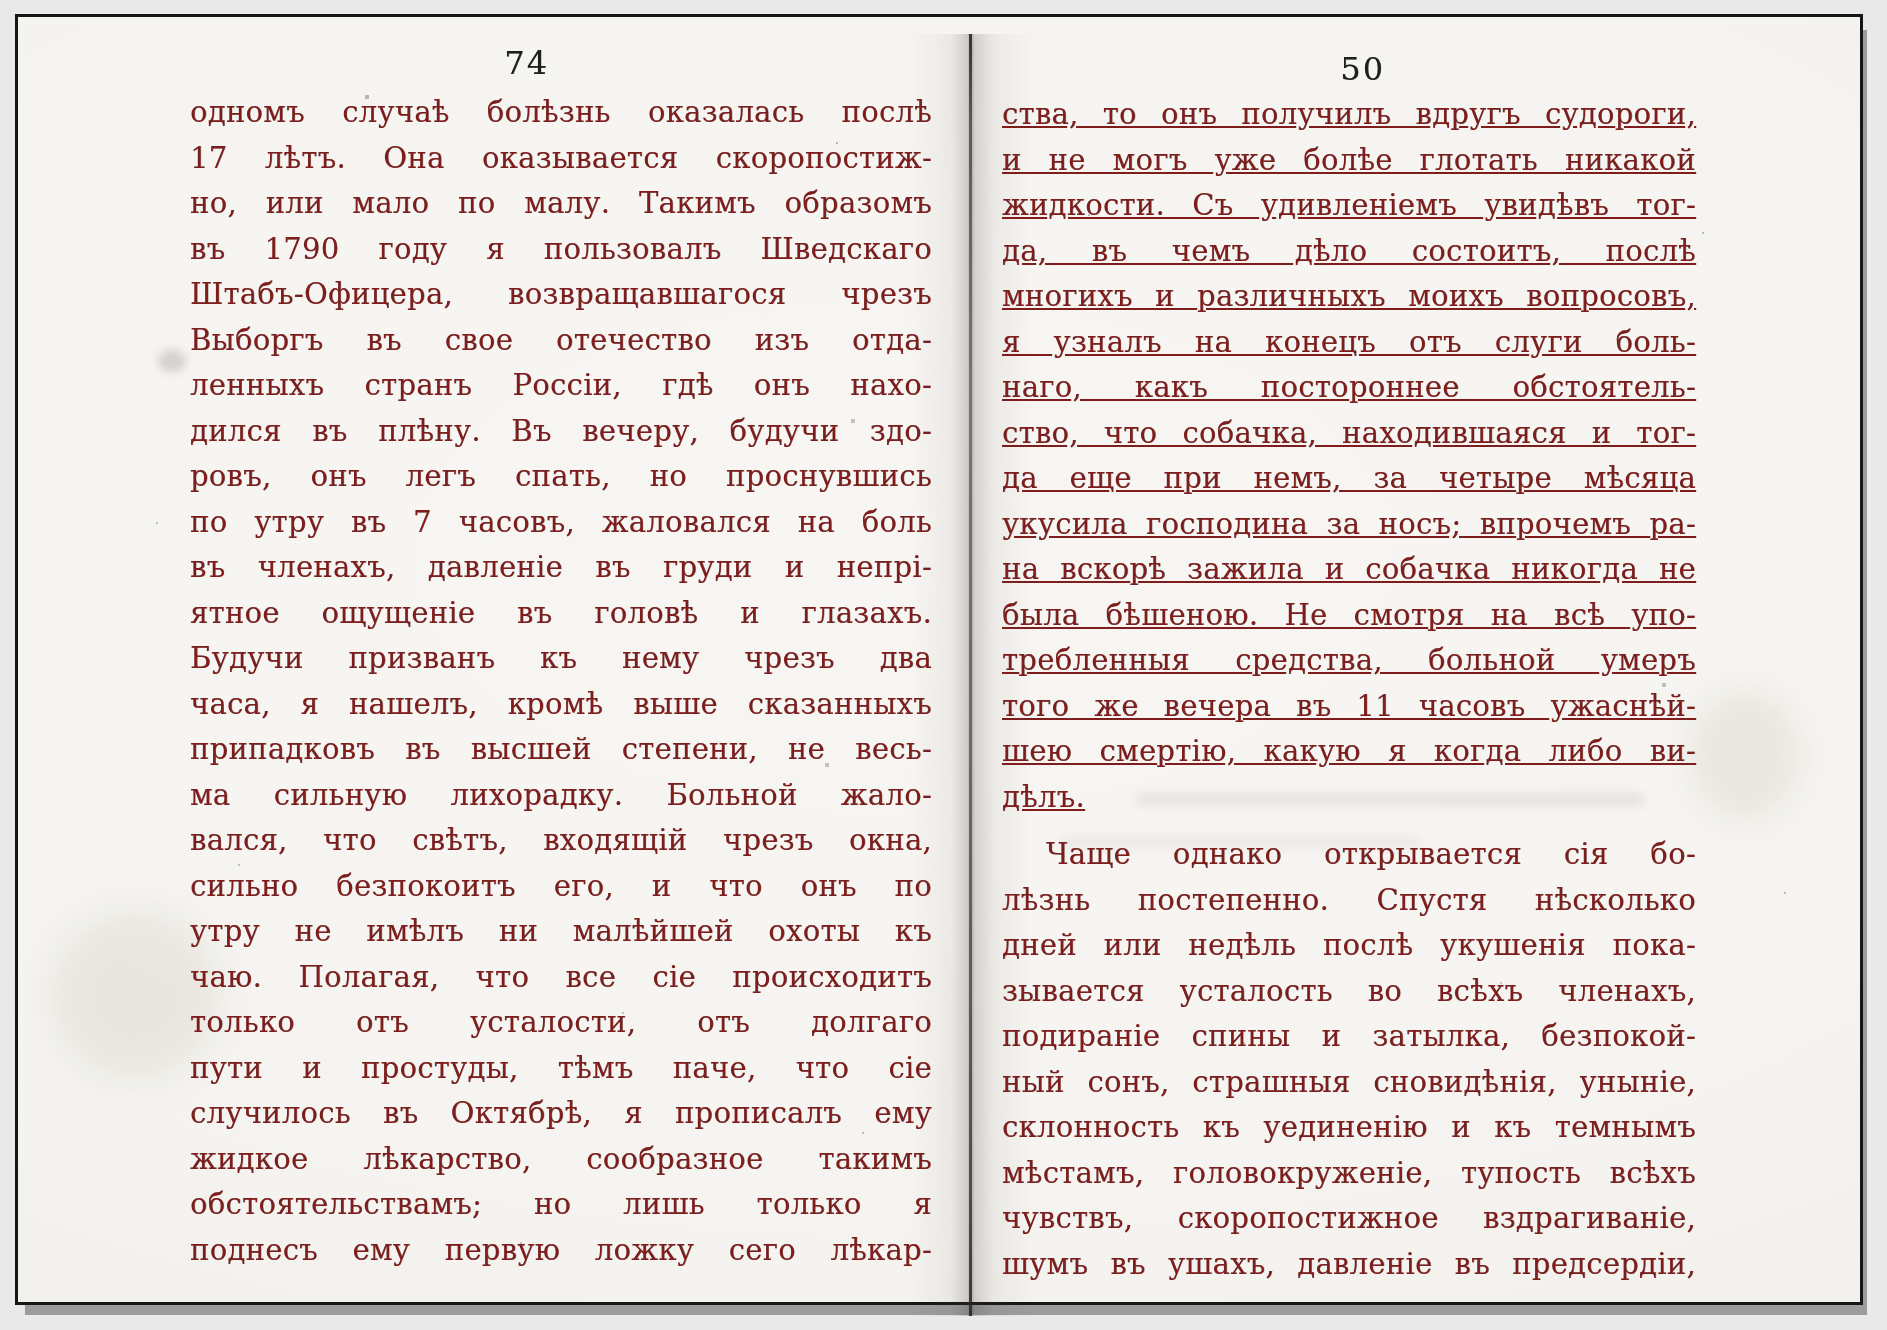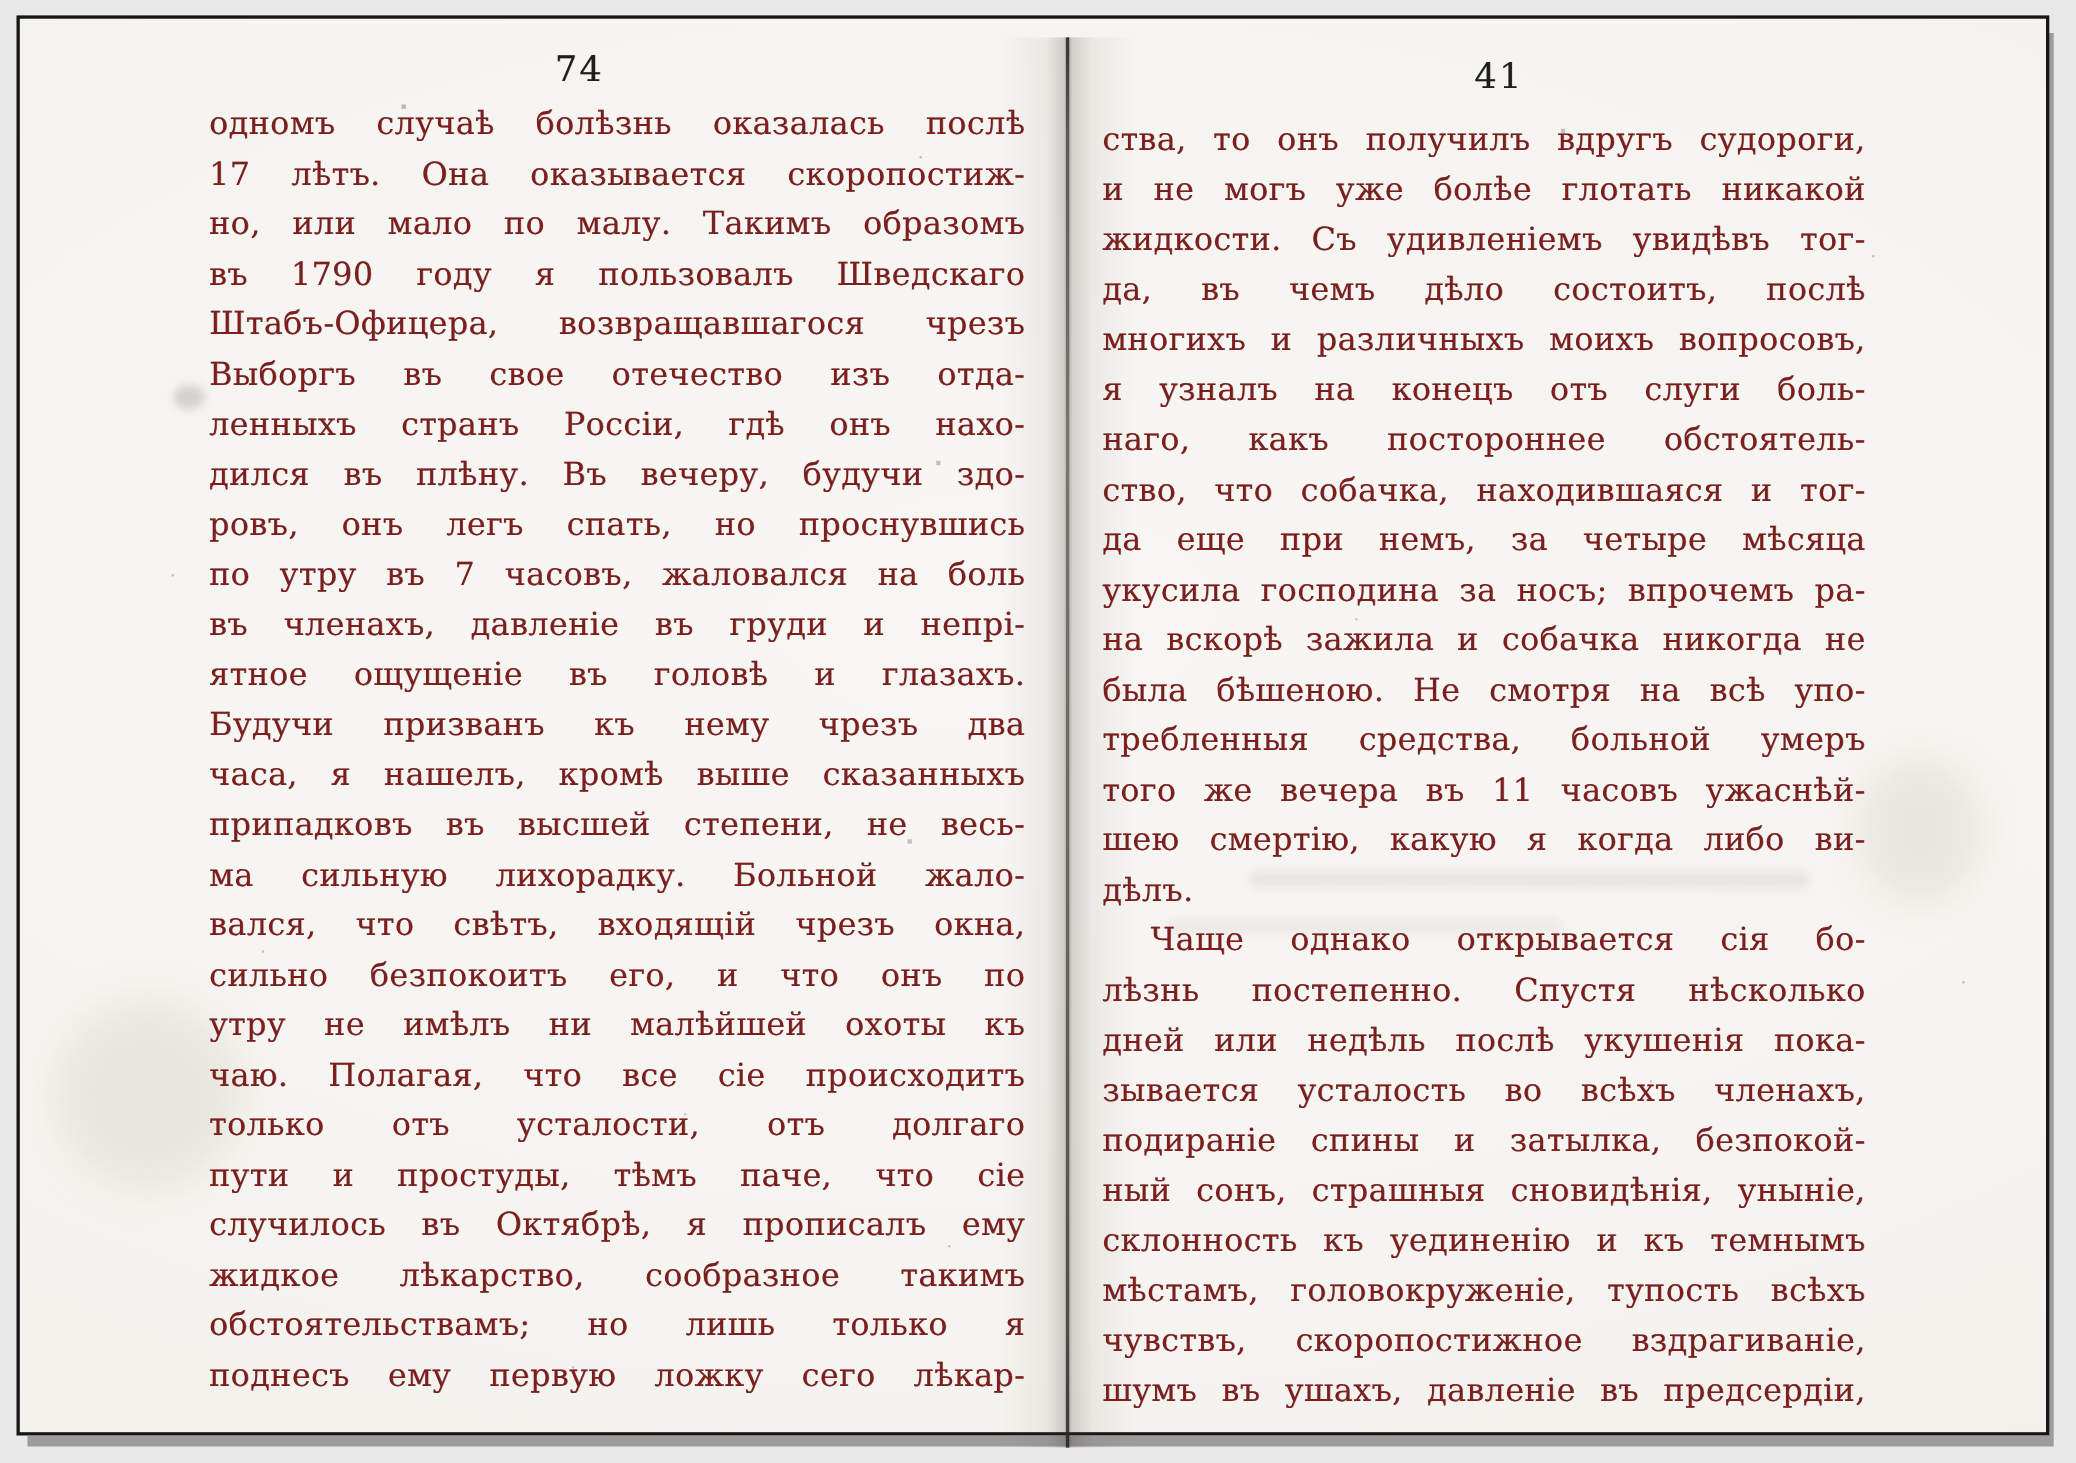--- a/index.html
+++ b/index.html
@@ -66,21 +66,21 @@
     color: #7f1d1d;
     white-space: pre-line;
     text-align: justify;
     text-align-last: justify;
     -moz-text-align-last: justify;
     letter-spacing: 0.3px;
     word-spacing: 2px;
     text-shadow: 0.4px 0 0 rgba(35,35,35,0.45);
   }
   .left-text { left: 190px; top: 90px;  width: 742px; }
-  .rp1       { left: 1002px; top: 104px; width: 694px; }
+  .rp1       { left: 1002px; top: 92px; width: 694px; text-decoration: underline; }
   .rp2       { left: 1002px; top: 832px; width: 694px; text-indent: 44px; }
 
   
   .speck {
     position: absolute; left: 0; top: 0;
     width: 2px; height: 2px; background: transparent;
     box-shadow:
       366px 96px 0 1px rgba(40,40,40,.30),
       836px 142px 0 0 rgba(40,40,40,.30),
       300px 334px 0 0 rgba(40,40,40,.28),
@@ -128,21 +128,21 @@
 
   <div class="speck"></div>
   <div class="stain stain-a"></div>
   <div class="stain stain-b"></div>
   <div class="stain stain-c"></div>
   <div class="ghost ghost-1"></div>
   <div class="ghost ghost-2"></div>
 
   <div class="pageno pageno-left">74</div>
 
-  <div class="pageno pageno-right">41</div>
+  <div class="pageno pageno-right">50</div>
 
   <div class="pagetext left-text">одномъ случаѣ болѣзнь оказалась послѣ
 17 лѣтъ. Она оказывается скоропостиж-
 но, или мало по малу. Такимъ образомъ
 въ 1790 году я пользовалъ Шведскаго
 Штабъ-Офицера, возвращавшагося чрезъ
 Выборгъ въ свое отечество изъ отда-
 ленныхъ странъ Россіи, гдѣ онъ нахо-
 дился въ плѣну. Въ вечеру, будучи здо-
 ровъ, онъ легъ спать, но проснувшись

